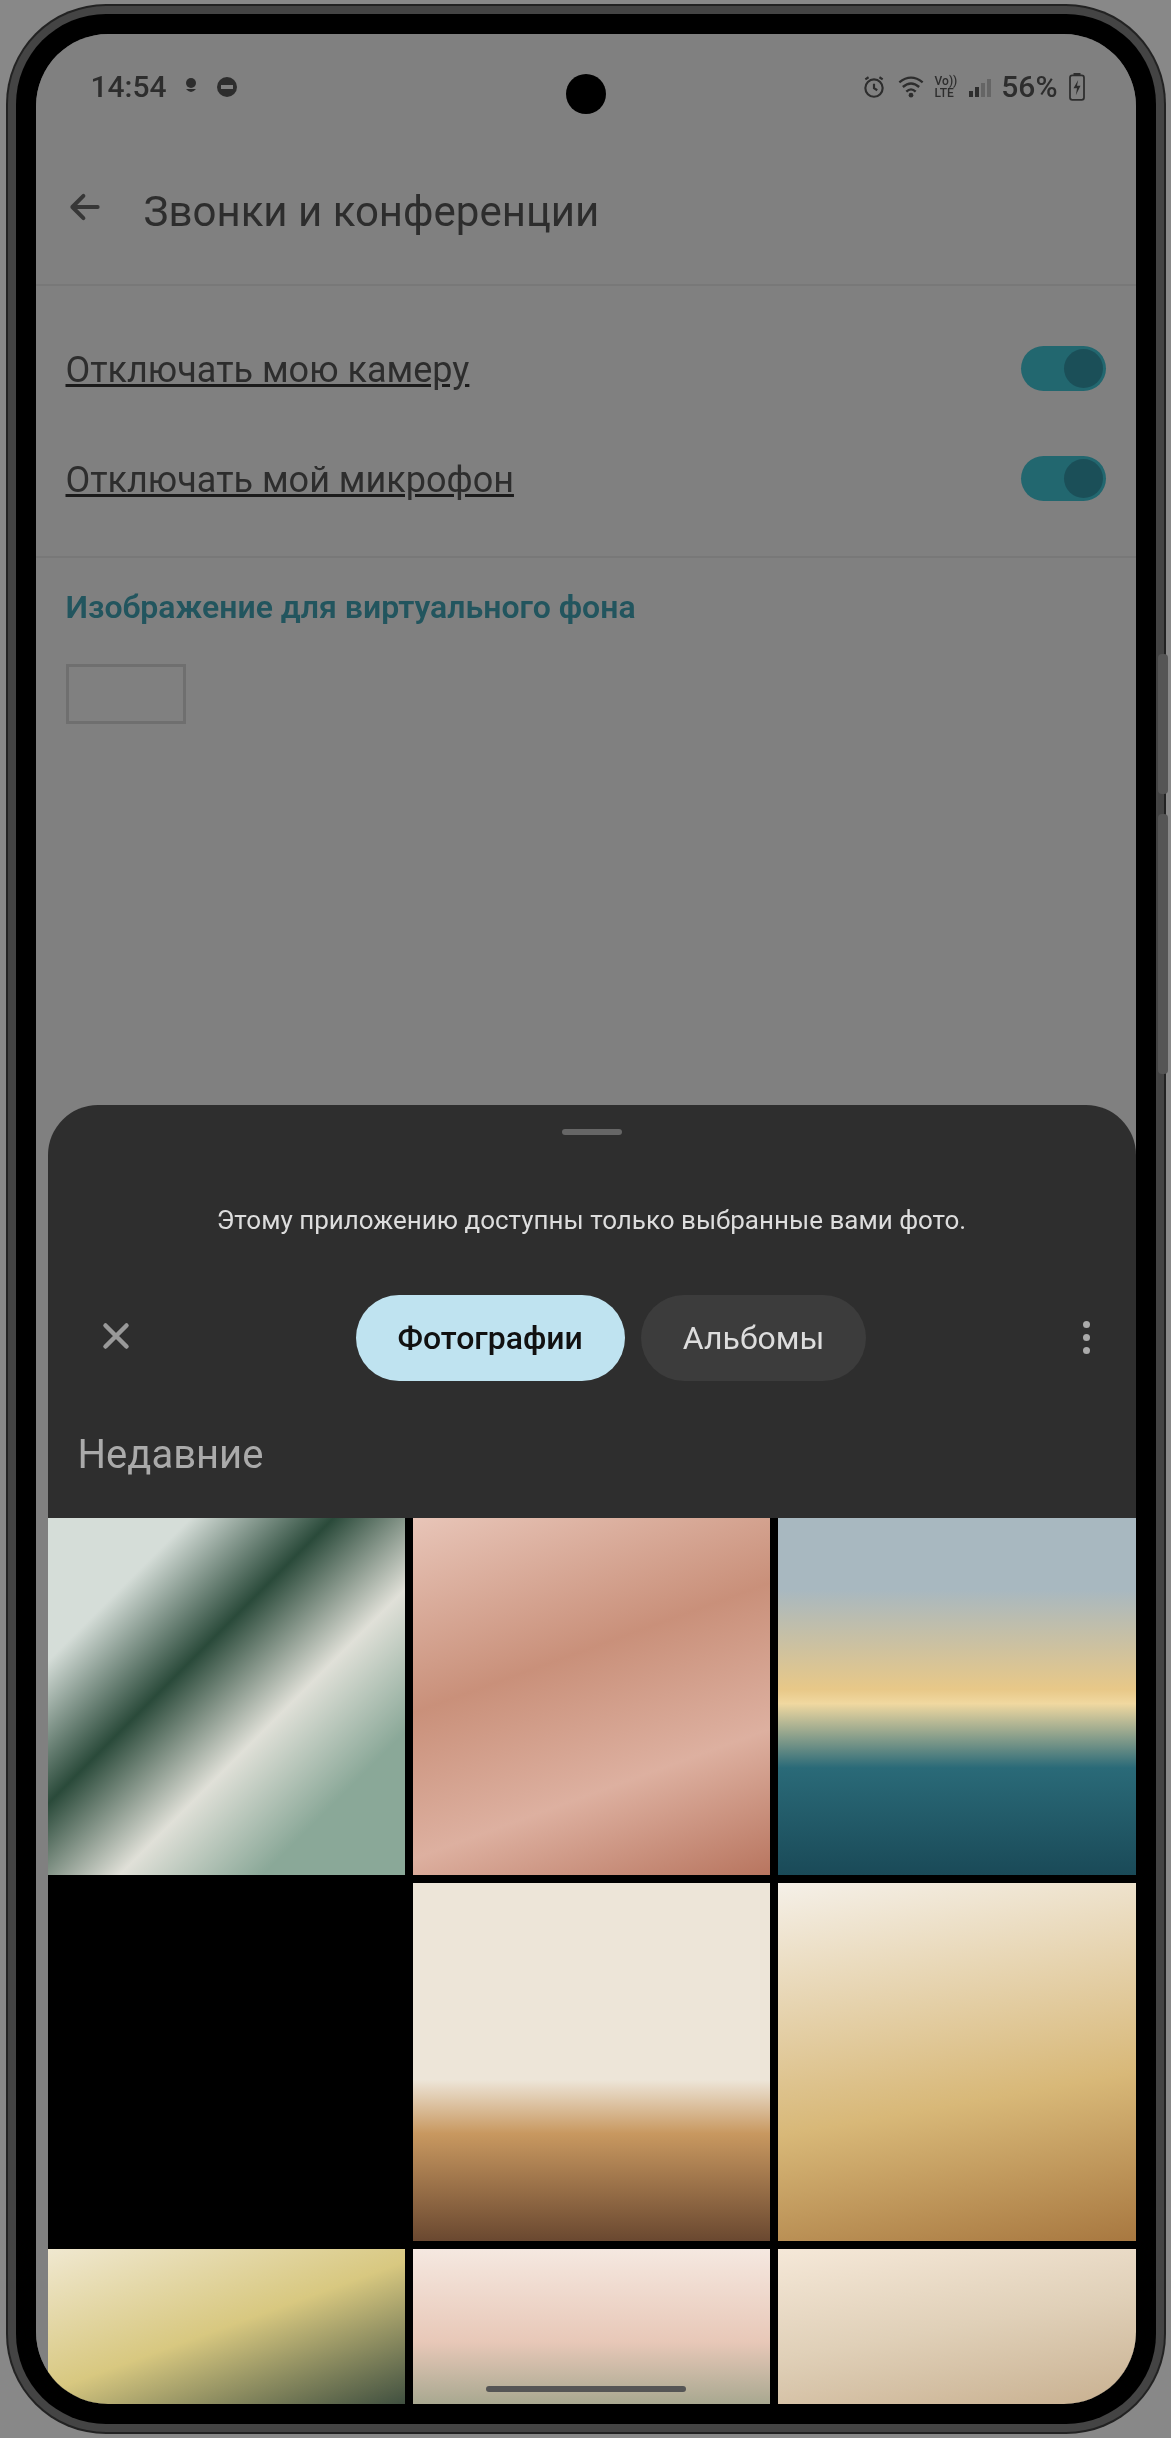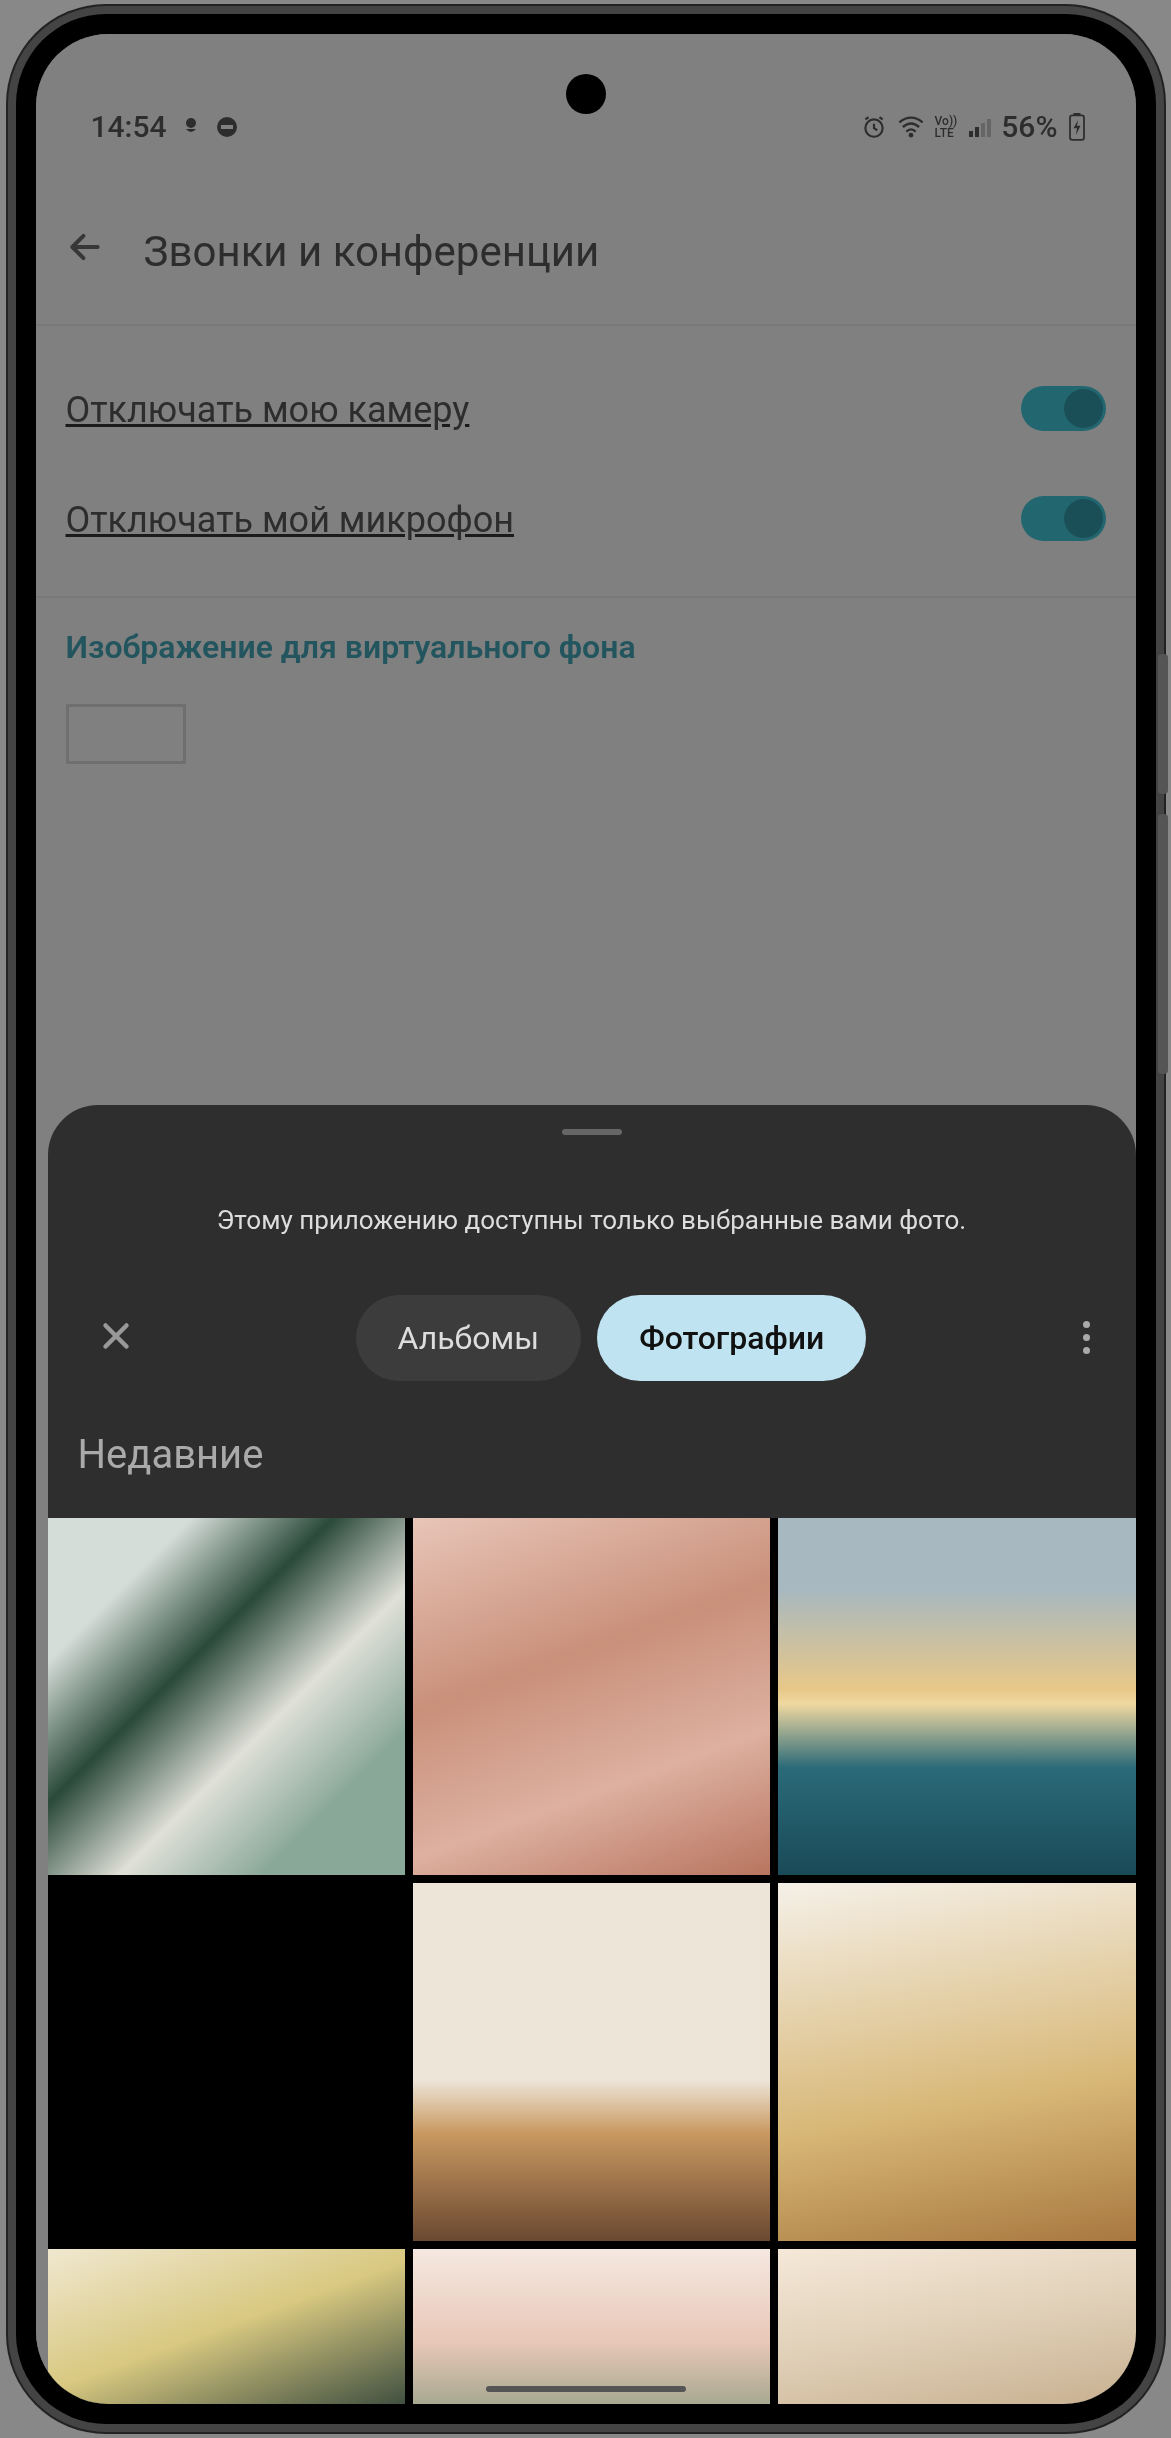--- a/index.html
+++ b/index.html
@@ -20,21 +20,21 @@
   overflow: hidden;
   position: relative;
 }
 .camera-hole {
   position: absolute; top: 40px; left: 50%; transform: translateX(-50%);
   width: 40px; height: 40px; background: #000; border-radius: 50%; z-index: 100;
 }
 
 .status-bar {
   height: 105px; display: flex; align-items: center; justify-content: space-between;
-  padding: 0 50px 0 55px; color: #222; font-size: 30px; font-weight: 500; margin-top: 40px;
+  padding: 0 50px 0 55px; color: #222; font-size: 30px; font-weight: 500;
 }
 .status-left { display: flex; align-items: center; gap: 12px; }
 .status-right { display: flex; align-items: center; gap: 10px; }
 .status-time { font-size: 30px; }
 .status-icon { display: inline-flex; }
 
 .app-bar {
   height: 145px; display: flex; align-items: center; padding: 0 30px; gap: 40px;
 }
 .back-arrow { font-size: 42px; color: #333; }
@@ -182,22 +182,22 @@
     <div class="sheet">
       <div class="sheet-handle"></div>
       <div class="sheet-msg">Этому приложению доступны только выбранные вами фото.</div>
       <div class="sheet-tabs-row">
         <div class="close-x">
           <svg width="36" height="36" viewBox="0 0 24 24">
               <path d="M5 5l14 14M19 5L5 19" stroke="#999" stroke-width="3" stroke-linecap="round"></path>
             </svg>
         </div>
         <div class="tabs">
+          <div class="tab tab-active">Фотографии</div>
           <div class="tab tab-inactive">Альбомы</div>
-          <div class="tab tab-active">Фотографии</div>
         </div>
         <div class="more-dots">
           <span></span>
             <span></span>
             <span></span>
         </div>
       </div>
       <div class="section-sub">Недавние</div>
       <div class="grid">
         <div class="thumb t1"></div>

